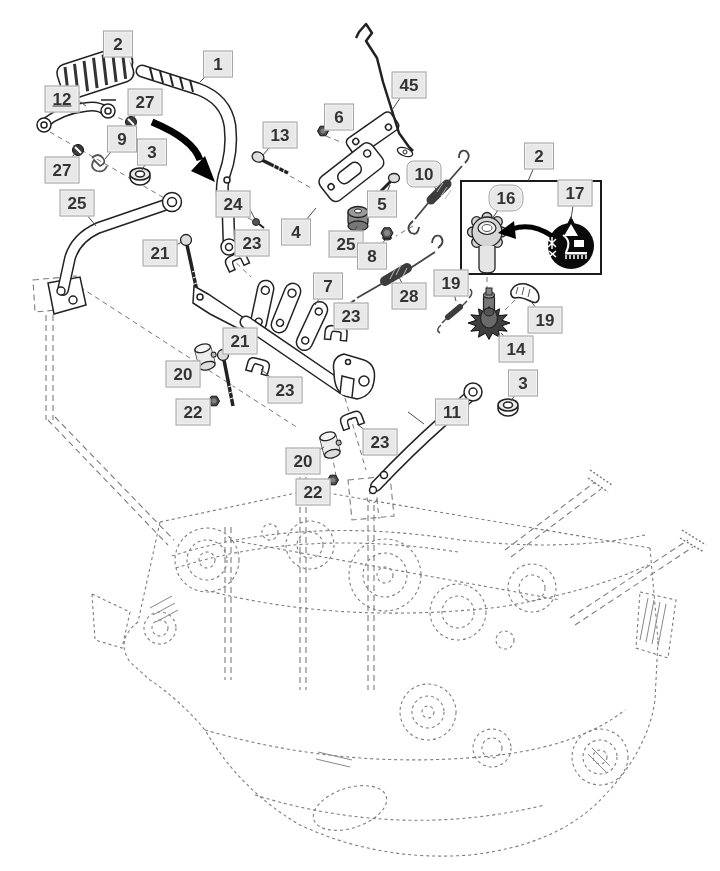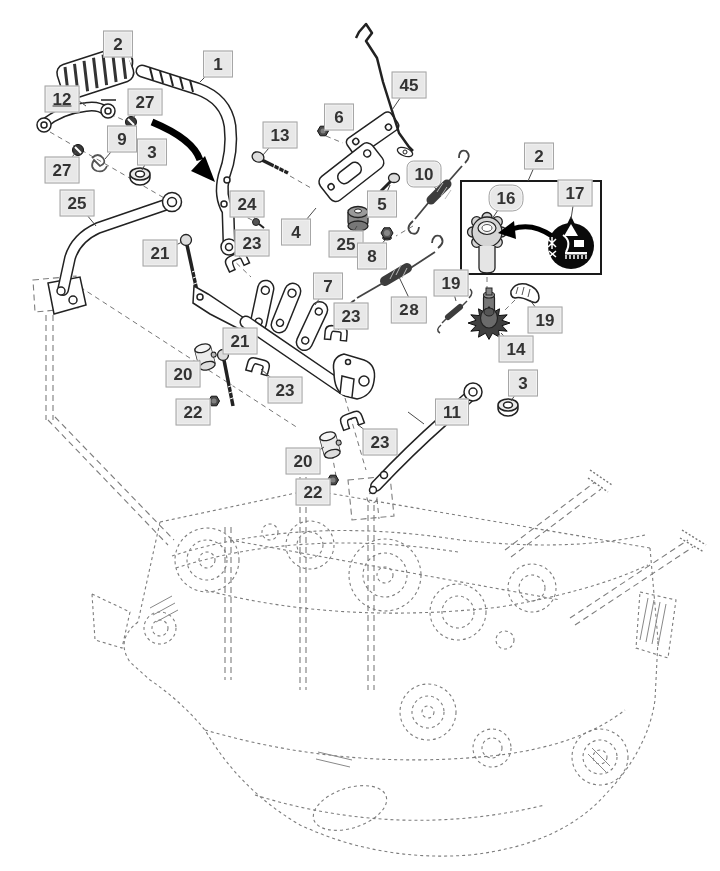--- a/index.html
+++ b/index.html
@@ -439,36 +439,36 @@
 
 <div id="callout-layer">
       <div class="callout" style="left: 118px; top: 44px;">2</div>
       <div class="callout" style="left: 218px; top: 64px;">1</div>
       <div class="callout" style="left: 62px; top: 99px; text-decoration: underline;">12</div>
       <div class="callout" style="left: 145px; top: 102px;">27</div>
       <div class="callout" style="left: 122px; top: 139px;">9</div>
       <div class="callout" style="left: 152px; top: 152px;">3</div>
       <div class="callout" style="left: 62px; top: 170px;">27</div>
       <div class="callout" style="left: 77px; top: 203px;">25</div>
-      <div class="callout" style="left: 247px; top: 204px;">24</div>
+      <div class="callout" style="left: 233px; top: 204px;">24</div>
       <div class="callout" style="left: 280px; top: 135px;">13</div>
       <div class="callout" style="left: 339px; top: 117px;">6</div>
       <div class="callout" style="left: 409px; top: 85px;">45</div>
       <div class="callout" style="left: 424px; top: 174px; border-radius: 7px;">10</div>
       <div class="callout" style="left: 539px; top: 156px;">2</div>
       <div class="callout" style="left: 506px; top: 198px; border-radius: 11px;">16</div>
       <div class="callout" style="left: 575px; top: 193px;">17</div>
       <div class="callout" style="left: 296px; top: 232px;">4</div>
       <div class="callout" style="left: 382px; top: 204px;">5</div>
       <div class="callout" style="left: 346px; top: 244px;">25</div>
       <div class="callout" style="left: 372px; top: 256px;">8</div>
       <div class="callout" style="left: 160px; top: 253px;">21</div>
       <div class="callout" style="left: 252px; top: 243px;">23</div>
       <div class="callout" style="left: 328px; top: 286px;">7</div>
-      <div class="callout" style="left: 409px; top: 310px; font-family: Liberation Mono, monospace;">28</div>
+      <div class="callout" style="left: 409px; top: 296px;">28</div>
       <div class="callout" style="left: 451px; top: 283px;">19</div>
       <div class="callout" style="left: 351px; top: 316px;">23</div>
       <div class="callout" style="left: 545px; top: 320px;">19</div>
       <div class="callout" style="left: 516px; top: 349px;">14</div>
       <div class="callout" style="left: 240px; top: 341px;">21</div>
       <div class="callout" style="left: 183px; top: 374px;">20</div>
       <div class="callout" style="left: 285px; top: 390px;">23</div>
       <div class="callout" style="left: 193px; top: 412px;">22</div>
       <div class="callout" style="left: 523px; top: 383px;">3</div>
       <div class="callout" style="left: 408px; top: 412px; margin-left: 44px;">11</div>

